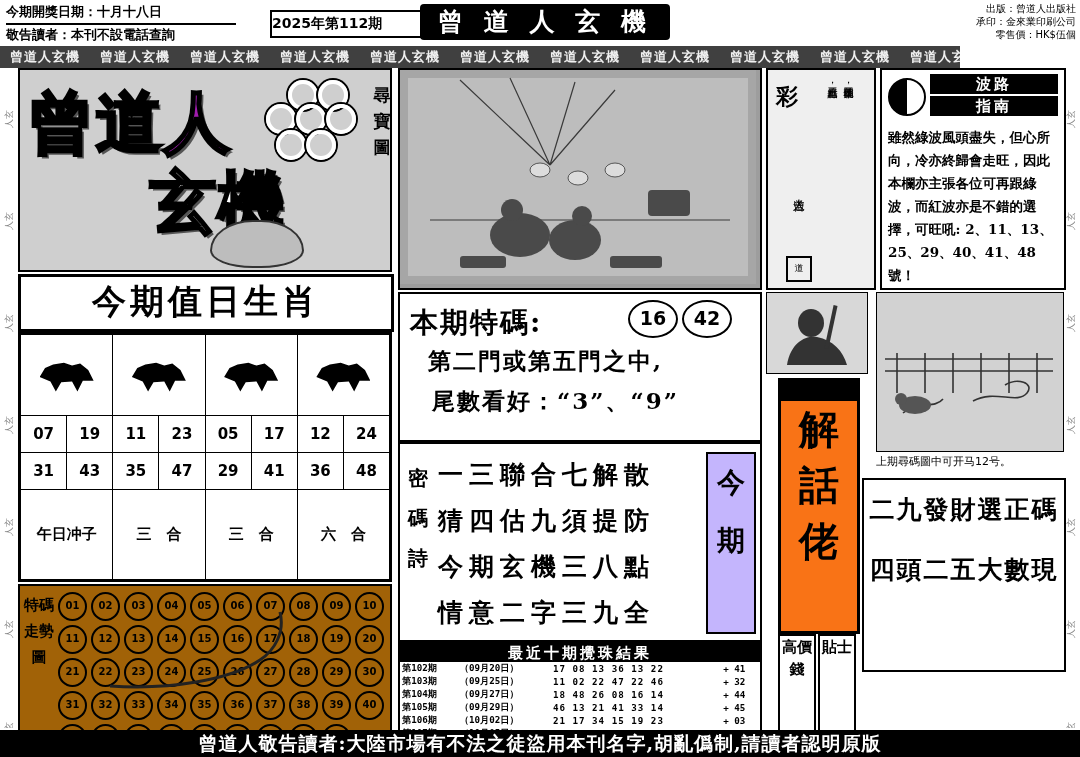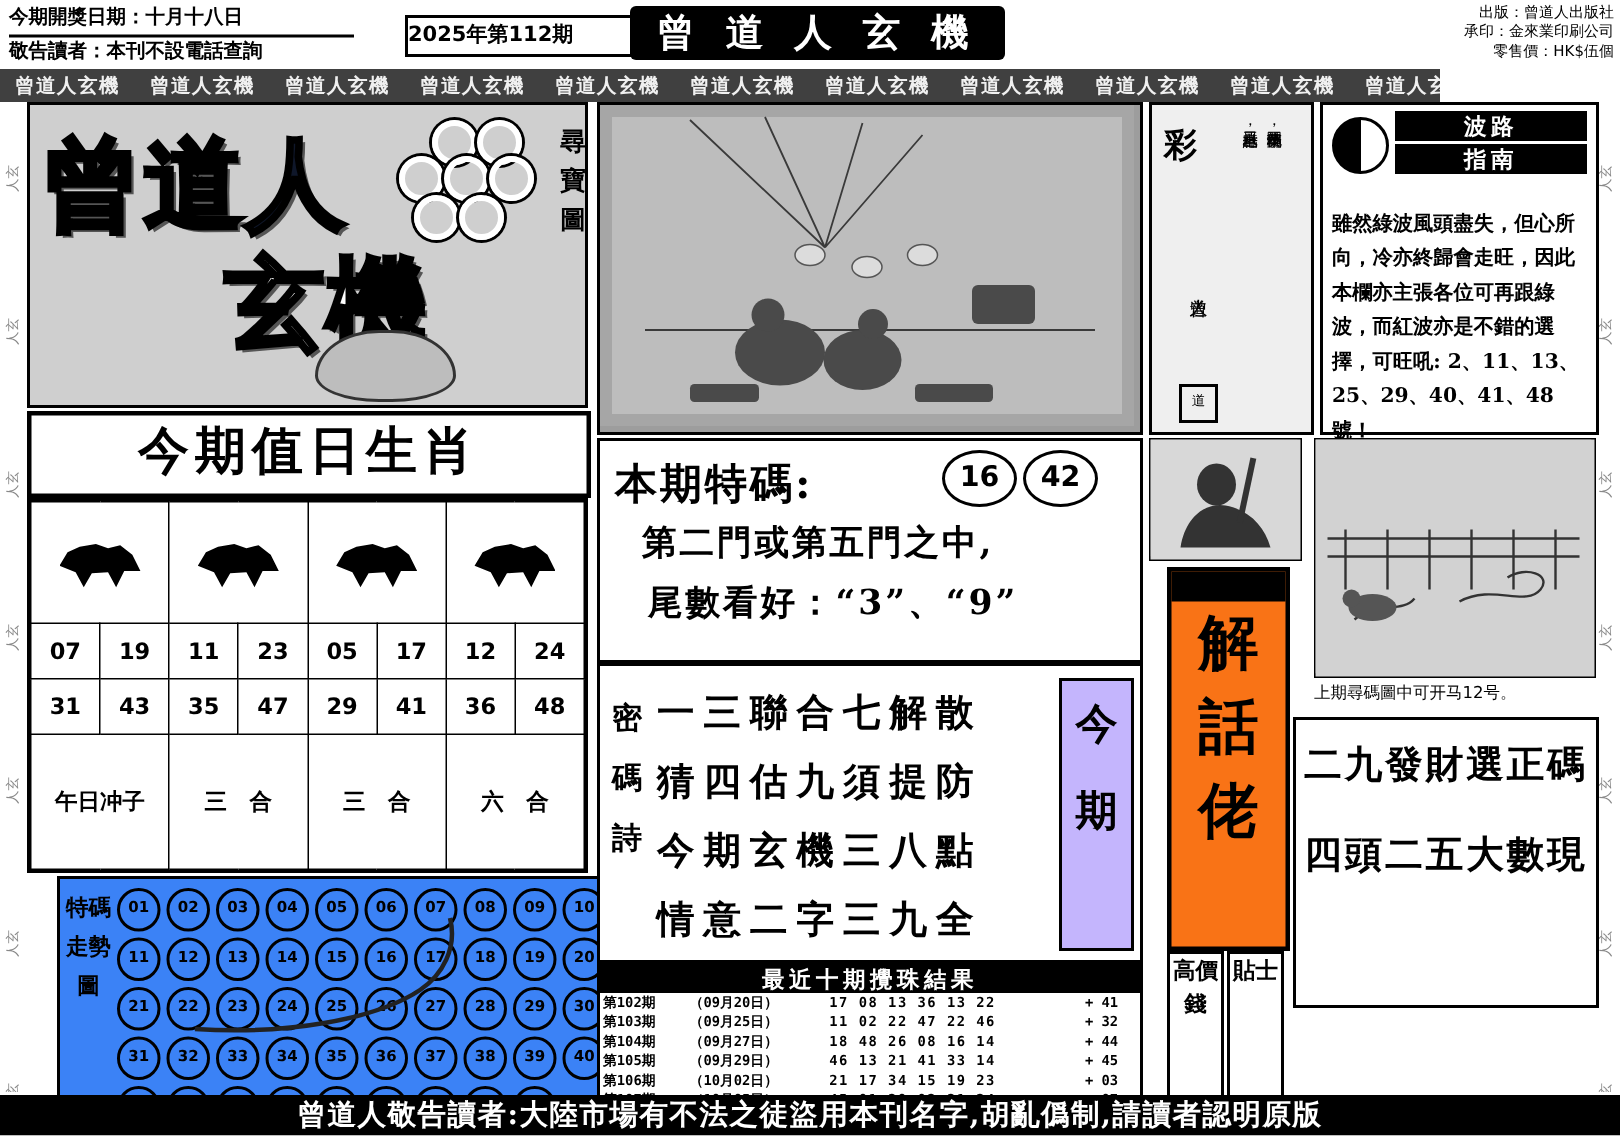--- a/index.html
+++ b/index.html
@@ -22,36 +22,36 @@
   .side-wm{position:absolute;top:68px;width:18px;height:660px;overflow:hidden;font-size:9px;color:#888;line-height:34px;text-align:center;}
   .side-wm.left{left:0;}
   .side-wm.right{right:0;}
   .side-wm div{transform:rotate(-90deg);}
 
   
   .content{position:absolute;left:18px;top:68px;width:1044px;height:660px;}
 
   
   .logo-box{position:absolute;left:0;top:0;width:370px;height:200px;background:#cfcfcf;border:2px solid #000;overflow:hidden;}
-  .logo-big{position:absolute;left:8px;top:8px;font-size:66px;font-weight:bold;letter-spacing:2px;color:#0f172a;-webkit-text-stroke:3px #000;font-family:"DejaVu Serif","Liberation Serif",serif;text-shadow:3px 3px 0 #555;}
+  .logo-big{position:absolute;left:8px;top:8px;font-size:66px;font-weight:bold;letter-spacing:2px;color:#a21caf;-webkit-text-stroke:3px #000;font-family:"DejaVu Serif","Liberation Serif",serif;text-shadow:3px 3px 0 #555;}
   .logo-big2{position:absolute;left:130px;top:88px;font-size:66px;font-weight:bold;letter-spacing:2px;color:#fff;-webkit-text-stroke:3px #000;font-family:"DejaVu Serif","Liberation Serif",serif;text-shadow:3px 3px 0 #555;}
   .rings{position:absolute;left:238px;top:10px;width:100px;height:85px;}
   .rings i{position:absolute;display:block;border:4px solid #fff;border-radius:50%;width:22px;height:22px;box-shadow:0 0 0 2px #000;}
   .xunbao{position:absolute;left:350px;top:12px;width:24px;font-size:17px;font-weight:bold;line-height:26px;text-align:center;}
   .ingot{position:absolute;left:190px;top:150px;width:90px;height:44px;background:#bdbdbd;border:2px solid #333;border-radius:50%/70% 70% 40% 40%;}
 
   .shengxiao-title{position:absolute;left:0;top:206px;width:370px;height:52px;border:3px solid #000;background:#fff;text-align:center;font-size:34px;font-weight:bold;line-height:48px;letter-spacing:4px;font-family:"DejaVu Serif","Liberation Serif",serif;}
   .zodiac{position:absolute;left:0;top:264px;width:370px;height:246px;border:2px solid #000;background:#fff;}
   .zodiac table{width:100%;height:100%;border-collapse:collapse;font-size:15px;font-weight:bold;text-align:center;}
   .zodiac td{border:1px solid #000;}
   .zodiac .animal-row td{height:78px;font-size:11px;}
   .zodiac .animal{display:inline-block;width:54px;height:36px;background:#000;clip-path:polygon(0 60%,10% 35%,25% 25%,45% 20%,60% 28%,75% 22%,90% 40%,100% 70%,80% 70%,70% 100%,60% 72%,40% 74%,30% 100%,20% 72%);}
   .zodiac .num-cell{height:34px;width:12.5%;}
 
-  .zoushi{position:absolute;left:0;top:516px;width:370px;height:144px;border:2px solid #000;background:#3b82f6;margin-left:20px;}
+  .zoushi{position:absolute;left:0;top:516px;width:370px;height:144px;border:2px solid #000;background:#a16207;}
   .zoushi .lbl{position:absolute;left:4px;top:6px;width:30px;font-size:15px;font-weight:bold;line-height:26px;text-align:center;}
   .zoushi .grid{position:absolute;left:38px;top:6px;width:326px;}
   .zoushi .row{display:flex;justify-content:space-between;margin-bottom:4px;}
   .ball{width:25px;height:25px;border:2px solid #000;border-radius:50%;font-size:10px;font-weight:bold;text-align:center;line-height:23px;}
   .scribble{position:absolute;left:60px;top:16px;width:260px;height:110px;pointer-events:none;}
 
   
   .photo{position:absolute;left:380px;top:0;width:360px;height:218px;border:2px solid #000;background:#9d9d9d;overflow:hidden;}
   .photo svg{display:block;}
 
@@ -82,21 +82,21 @@
   .poem-box .v1{left:74px;top:10px;height:150px;}
   .poem-box .v2{left:58px;top:10px;height:150px;}
   .poem-box .sig{position:absolute;left:22px;top:120px;font-size:12px;writing-mode:vertical-rl;text-orientation:upright;}
   .poem-box .seal{position:absolute;left:18px;top:186px;width:22px;height:22px;border:2px solid #000;font-size:9px;text-align:center;line-height:20px;}
 
   .bolu{position:absolute;left:862px;top:0;width:182px;height:218px;border:2px solid #000;background:#fff;}
   .bolu .head{position:absolute;left:4px;top:4px;width:174px;height:44px;}
   .bolu .yy{position:absolute;left:2px;top:4px;width:34px;height:34px;border-radius:50%;background:linear-gradient(90deg,#000 50%,#fff 50%);border:2px solid #000;}
   .bolu .hb{position:absolute;left:44px;top:0px;width:128px;height:20px;background:#000;color:#fff;text-align:center;font-size:15px;font-weight:bold;line-height:20px;letter-spacing:3px;}
   .bolu .hb2{position:absolute;left:44px;top:22px;width:128px;height:20px;background:#000;color:#fff;text-align:center;font-size:15px;font-weight:bold;line-height:20px;letter-spacing:3px;}
-  .bolu .body{position:absolute;left:6px;top:68px;width:168px;font-size:13.5px;font-weight:bold;line-height:23px;font-family:"DejaVu Serif","Liberation Serif",serif;}
+  .bolu .body{position:absolute;left:6px;top:56px;width:168px;font-size:13.5px;font-weight:bold;line-height:23px;font-family:"DejaVu Serif","Liberation Serif",serif;}
 
   .monk{position:absolute;left:748px;top:224px;width:100px;height:80px;border:1px solid #000;background:#d8d8d8;overflow:hidden;}
   .jiehualao{position:absolute;left:760px;top:310px;width:76px;height:250px;border:3px solid #000;background:#f97316;text-align:center;}
   .jiehualao .txt{font-size:40px;font-weight:bold;line-height:56px;font-family:"DejaVu Serif","Liberation Serif",serif;}
   .jiehualao .bar{height:20px;background:#000;}
 
   .sketch{position:absolute;left:858px;top:224px;width:186px;height:158px;border:1px solid #000;background:#d2d2d2;}
   .sketch-cap{position:absolute;left:858px;top:386px;width:200px;font-size:11px;}
 
   .adv{position:absolute;left:844px;top:410px;width:200px;height:190px;border:2px solid #000;background:#fff;}

